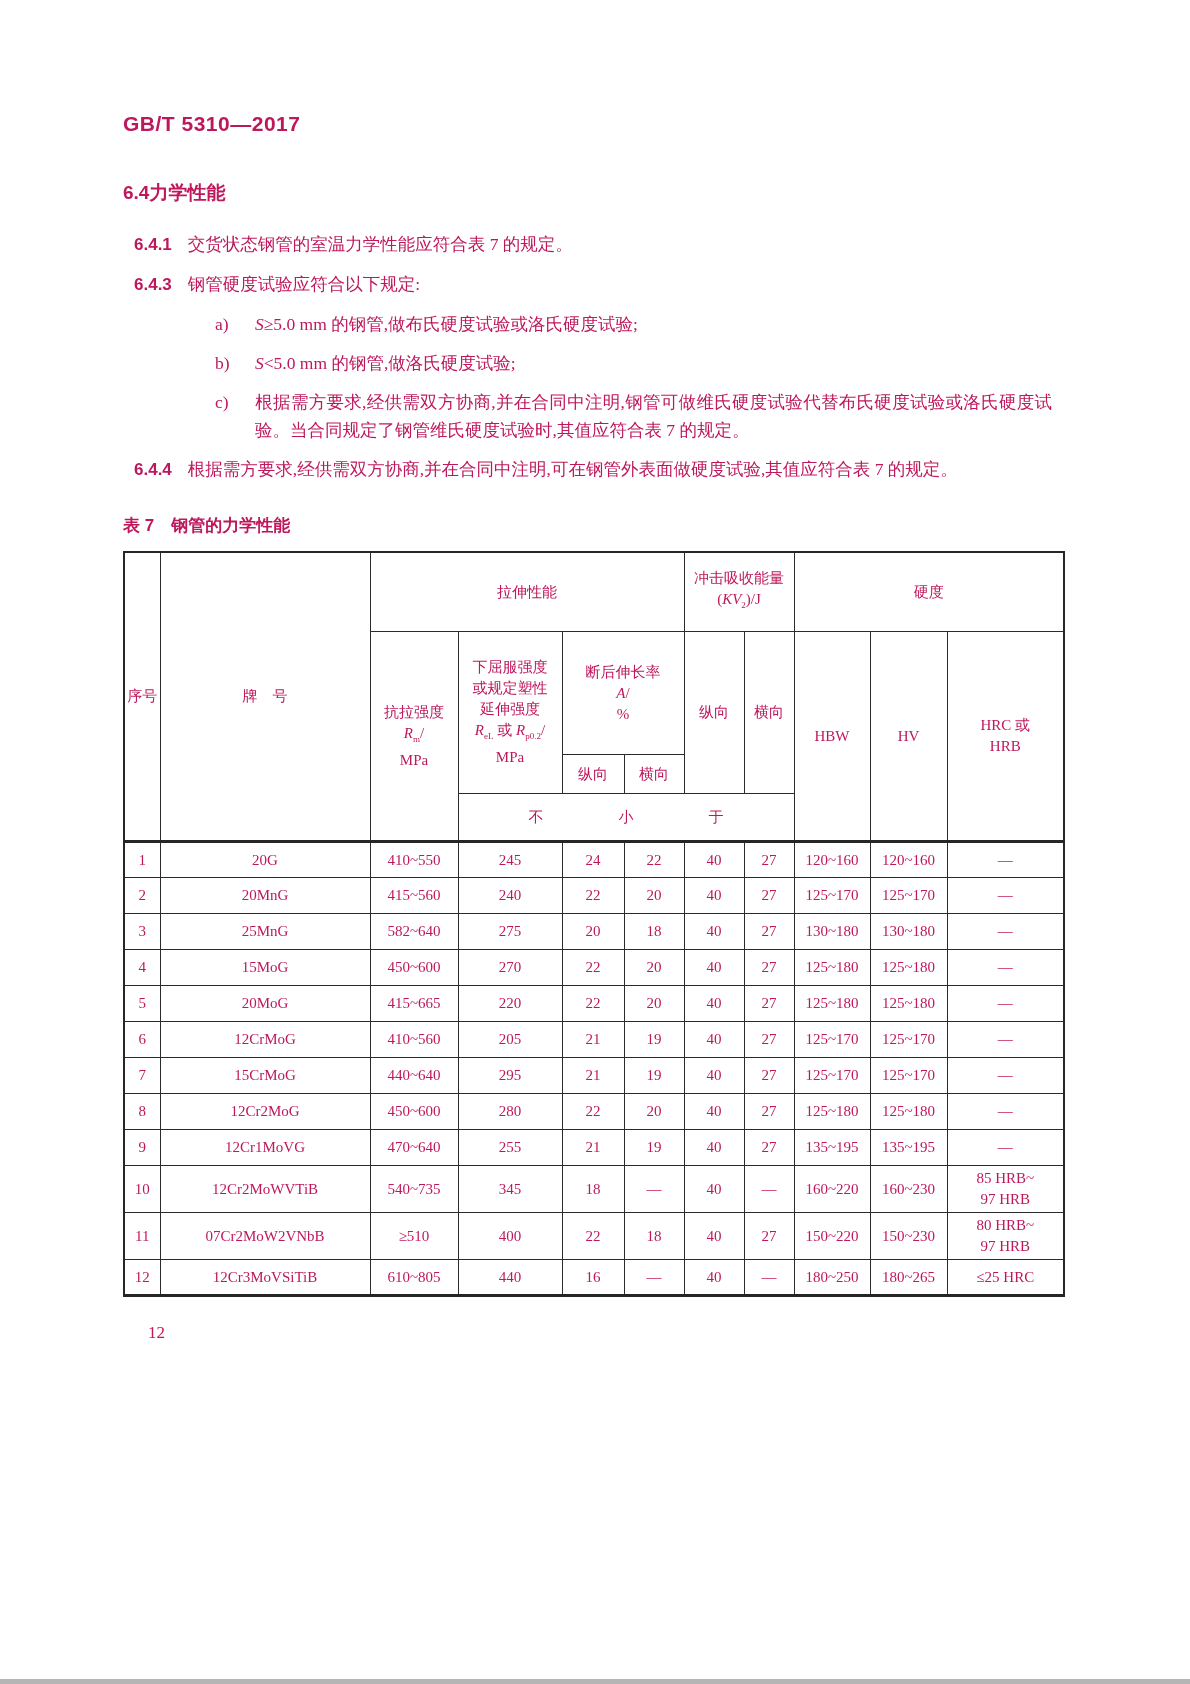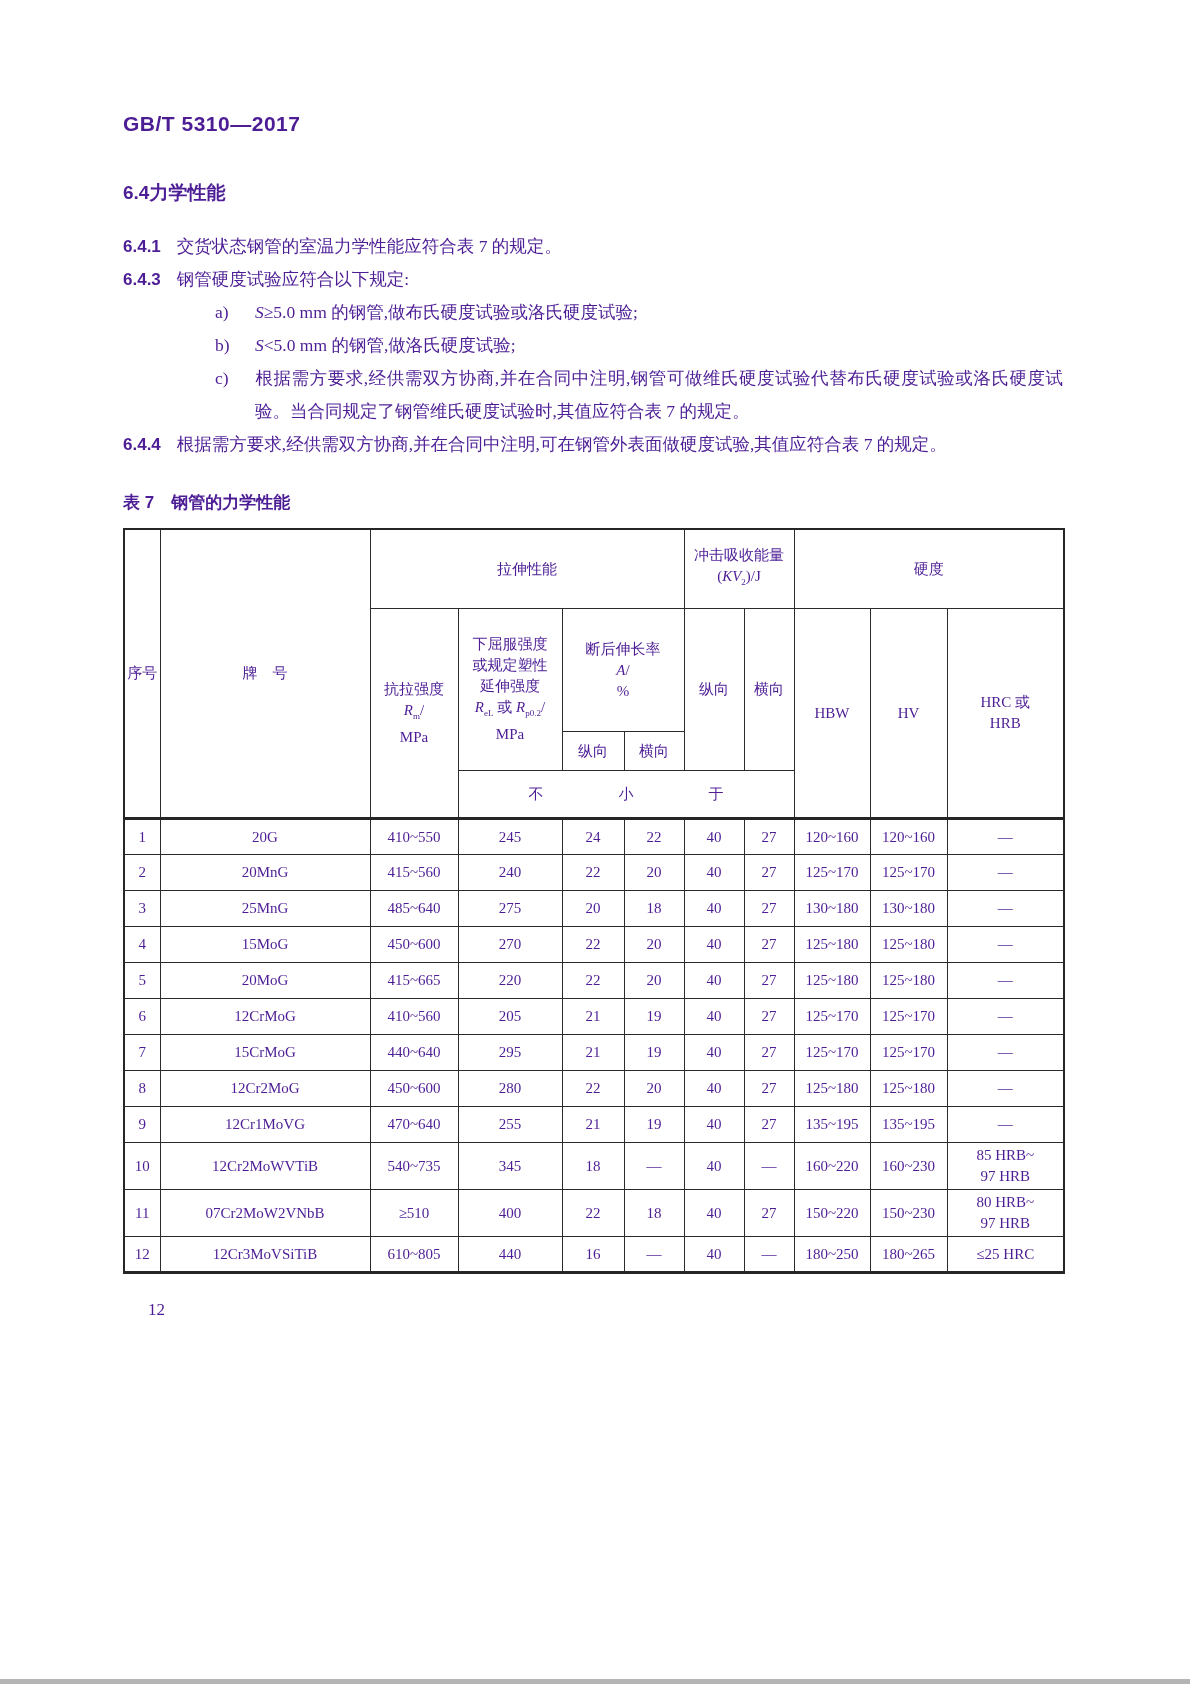--- a/index.html
+++ b/index.html
@@ -1,39 +1,39 @@
 <!DOCTYPE html>
 <html><head>
 <meta charset="utf-8">
 <style>
   html, body { margin: 0; padding: 0; background: #e8e8e8; }
   .page {
     position: relative;
     width: 1190px; height: 1684px;
     margin: 0 auto;
     background: #ffffff;
-    color: #4c1d95;
+    color: #be185d;
     font-family: "Liberation Serif", "DejaVu Serif", serif;
     overflow: hidden;
     box-sizing: border-box;
     padding: 112px 127px 0 123px;
   }
   .doc-number {
     font-family: "Liberation Sans", "DejaVu Sans", sans-serif;
     font-weight: bold; font-size: 21px; letter-spacing: 0.5px;
   }
   .section-heading {
     margin-top: 44px;
     font-family: "Liberation Sans", "DejaVu Sans", sans-serif;
     font-weight: bold; font-size: 19px;
   }
   .section-heading .sec-num { }
   .clauses { margin-top: 24px; }
   .clause, .list-item {
-    margin: 0; font-size: 17.5px; line-height: 33px;
+    margin: 11px; font-size: 17.5px; line-height: 28px;
     text-align: justify;
   }
   .clause-num {
     font-family: "Liberation Sans", "DejaVu Sans", sans-serif;
     font-weight: bold; font-size: 17px; margin-right: 16px;
   }
   .list-item { margin-left: 92px; padding-left: 40px; text-indent: -40px; }
   .item-label { display: inline-block; width: 40px; text-indent: 0; }
   sub { font-size: 0.6em; }
   i { font-family: "Liberation Serif", "DejaVu Serif", serif; }
@@ -180,21 +180,21 @@
           <td>20</td>
           <td>40</td>
           <td>27</td>
           <td>125~170</td>
           <td>125~170</td>
           <td class="pre">—</td>
         </tr>
         <tr>
           <td>3</td>
           <td>25MnG</td>
-          <td>485~640</td>
+          <td>582~640</td>
           <td>275</td>
           <td>20</td>
           <td>18</td>
           <td>40</td>
           <td>27</td>
           <td>130~180</td>
           <td>130~180</td>
           <td class="pre">—</td>
         </tr>
         <tr>

